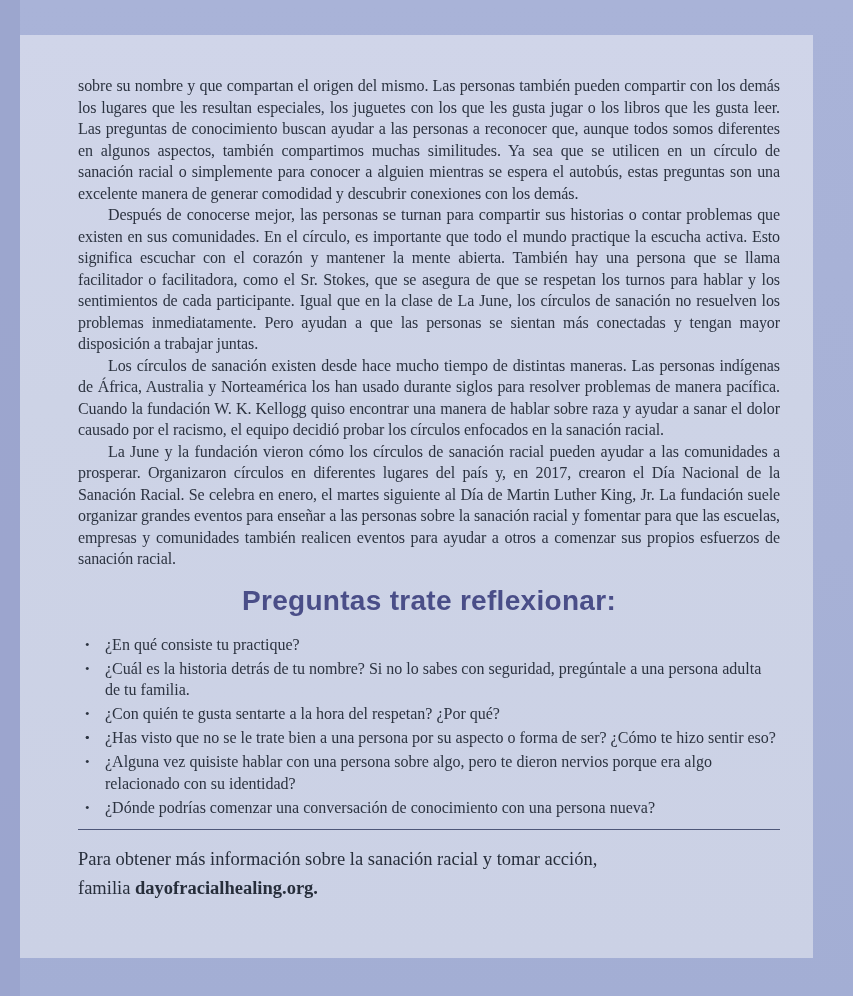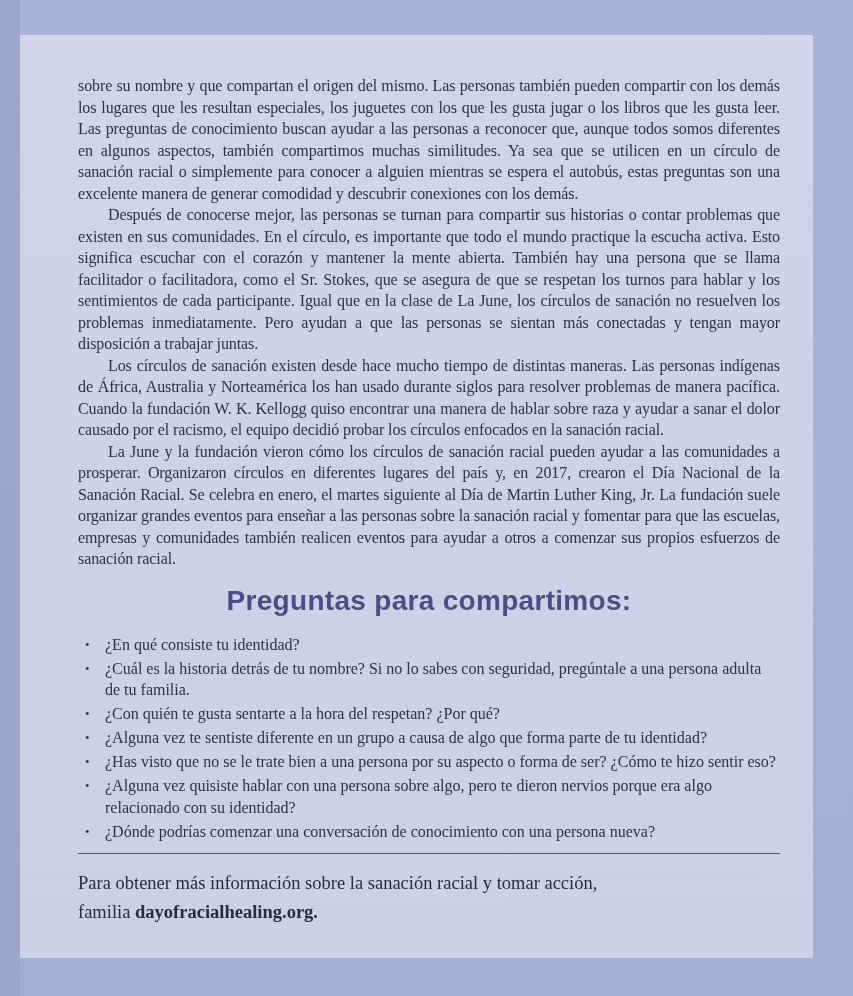--- a/index.html
+++ b/index.html
@@ -87,38 +87,37 @@
   <div class="page">
     <div class="content">
 
       <div class="bodytext">
         <p>sobre su nombre y que compartan el origen del mismo. Las personas también pueden compartir con los demás los lugares que les resultan especiales, los juguetes con los que les gusta jugar o los libros que les gusta leer. Las preguntas de conocimiento buscan ayudar a las personas a reconocer que, aunque todos somos diferentes en algunos aspectos, también compartimos muchas similitudes. Ya sea que se utilicen en un círculo de sanación racial o simplemente para conocer a alguien mientras se espera el autobús, estas preguntas son una excelente manera de generar comodidad y descubrir conexiones con los demás.</p>
         <p class="indent">Después de conocerse mejor, las personas se turnan para compartir sus historias o contar problemas que existen en sus comunidades. En el círculo, es importante que todo el mundo practique la escucha activa. Esto significa escuchar con el corazón y mantener la mente abierta. También hay una persona que se llama facilitador o facilitadora, como el Sr. Stokes, que se asegura de que se respetan los turnos para hablar y los sentimientos de cada participante. Igual que en la clase de La June, los círculos de sanación no resuelven los problemas inmediatamente. Pero ayudan a que las personas se sientan más conectadas y tengan mayor disposición a trabajar juntas.</p>
         <p class="indent">Los círculos de sanación existen desde hace mucho tiempo de distintas maneras. Las personas indígenas de África, Australia y Norteamérica los han usado durante siglos para resolver problemas de manera pacífica. Cuando la fundación W. K. Kellogg quiso encontrar una manera de hablar sobre raza y ayudar a sanar el dolor causado por el racismo, el equipo decidió probar los círculos enfocados en la sanación racial.</p>
         <p class="indent">La June y la fundación vieron cómo los círculos de sanación racial pueden ayudar a las comunidades a prosperar. Organizaron círculos en diferentes lugares del país y, en 2017, crearon el Día Nacional de la Sanación Racial. Se celebra en enero, el martes siguiente al Día de Martin Luther King, Jr. La fundación suele organizar grandes eventos para enseñar a las personas sobre la sanación racial y fomentar para que las escuelas, empresas y comunidades también realicen eventos para ayudar a otros a comenzar sus propios esfuerzos de sanación racial.</p>
       </div>
 
-      <h1 class="heading">Preguntas para compartimos:</h1>
+      <h1 class="heading">Preguntas trate reflexionar:</h1>
 
       <ul class="questions">
         <li>
           <span class="bullet">•</span>
-          <span>¿En qué consiste tu identidad?</span>
+          <span>¿En qué consiste tu practique?</span>
         </li>
         <li>
           <span class="bullet">•</span>
           <span>¿Cuál es la historia detrás de tu nombre? Si no lo sabes con seguridad, pregúntale a una persona adulta de tu familia.</span>
         </li>
         <li>
           <span class="bullet">•</span>
           <span>¿Con quién te gusta sentarte a la hora del respetan? ¿Por qué?</span>
         </li>
         <li>
           <span class="bullet">•</span>
-          <span>¿Alguna vez te sentiste diferente en un grupo a causa de algo que forma parte de tu identidad?</span>
         </li>
         <li>
           <span class="bullet">•</span>
           <span>¿Has visto que no se le trate bien a una persona por su aspecto o forma de ser? ¿Cómo te hizo sentir eso?</span>
         </li>
         <li>
           <span class="bullet">•</span>
           <span>¿Alguna vez quisiste hablar con una persona sobre algo, pero te dieron nervios porque era algo relacionado con su identidad?</span>
         </li>
         <li>

